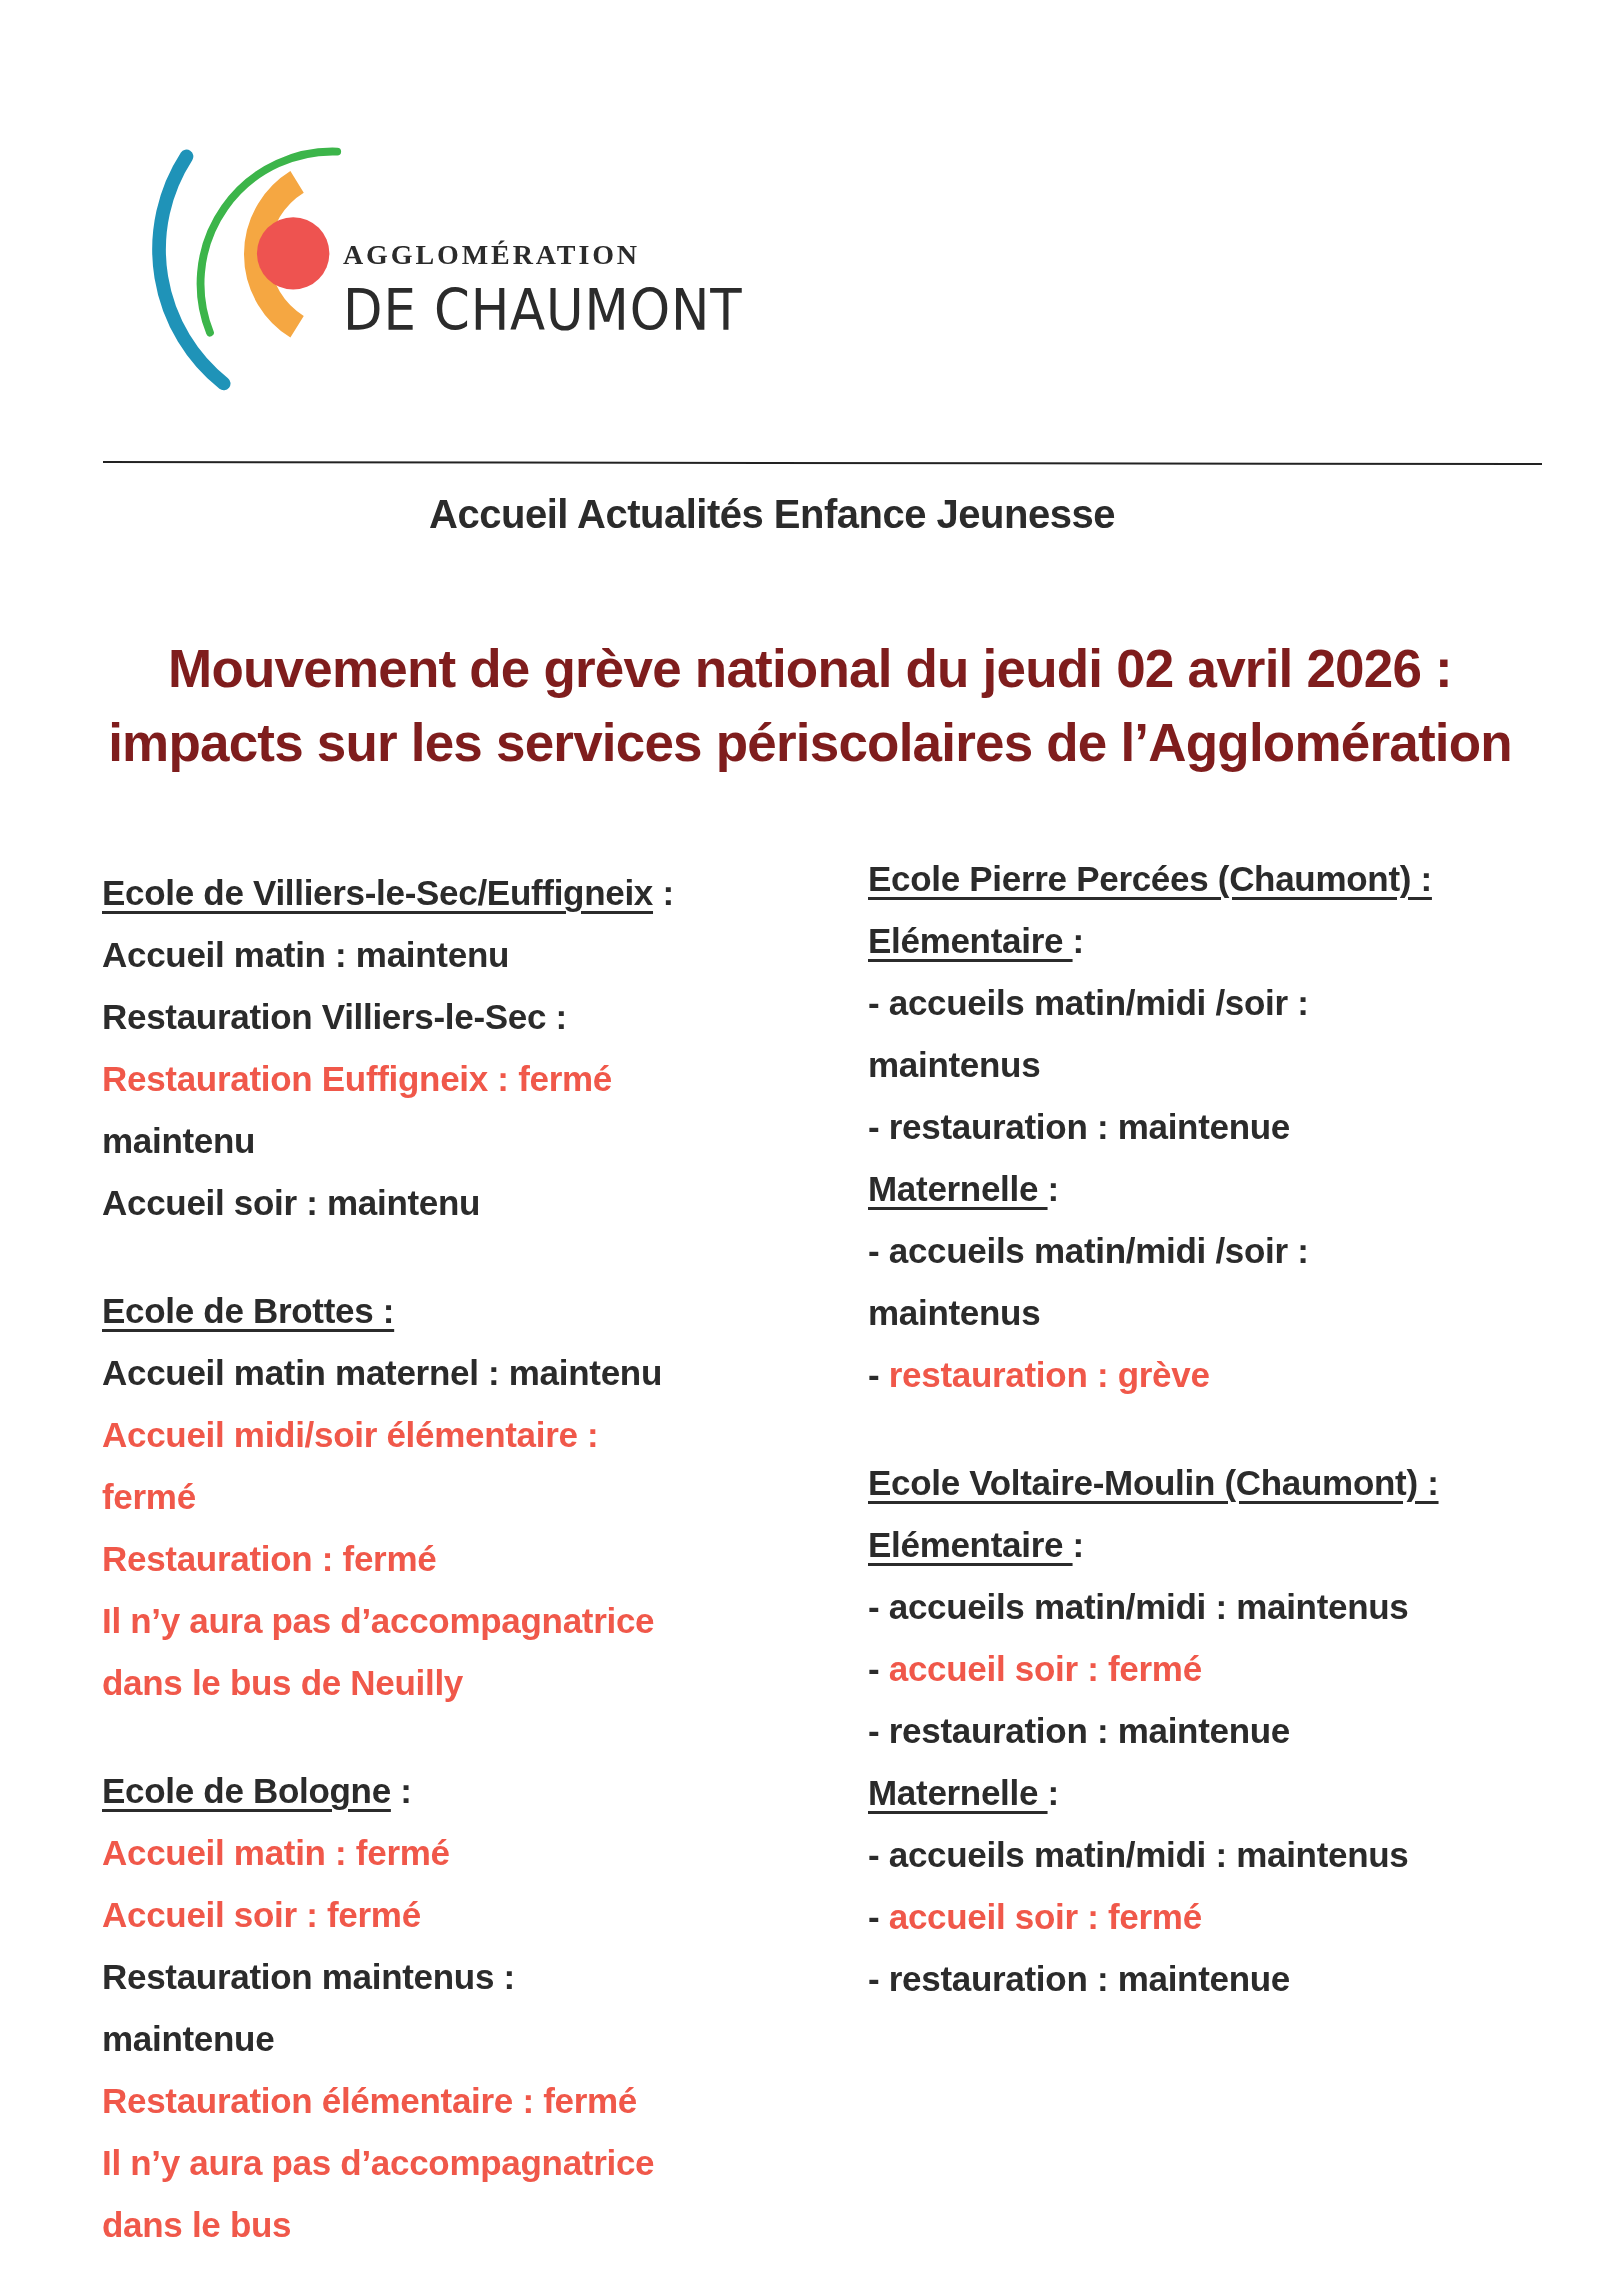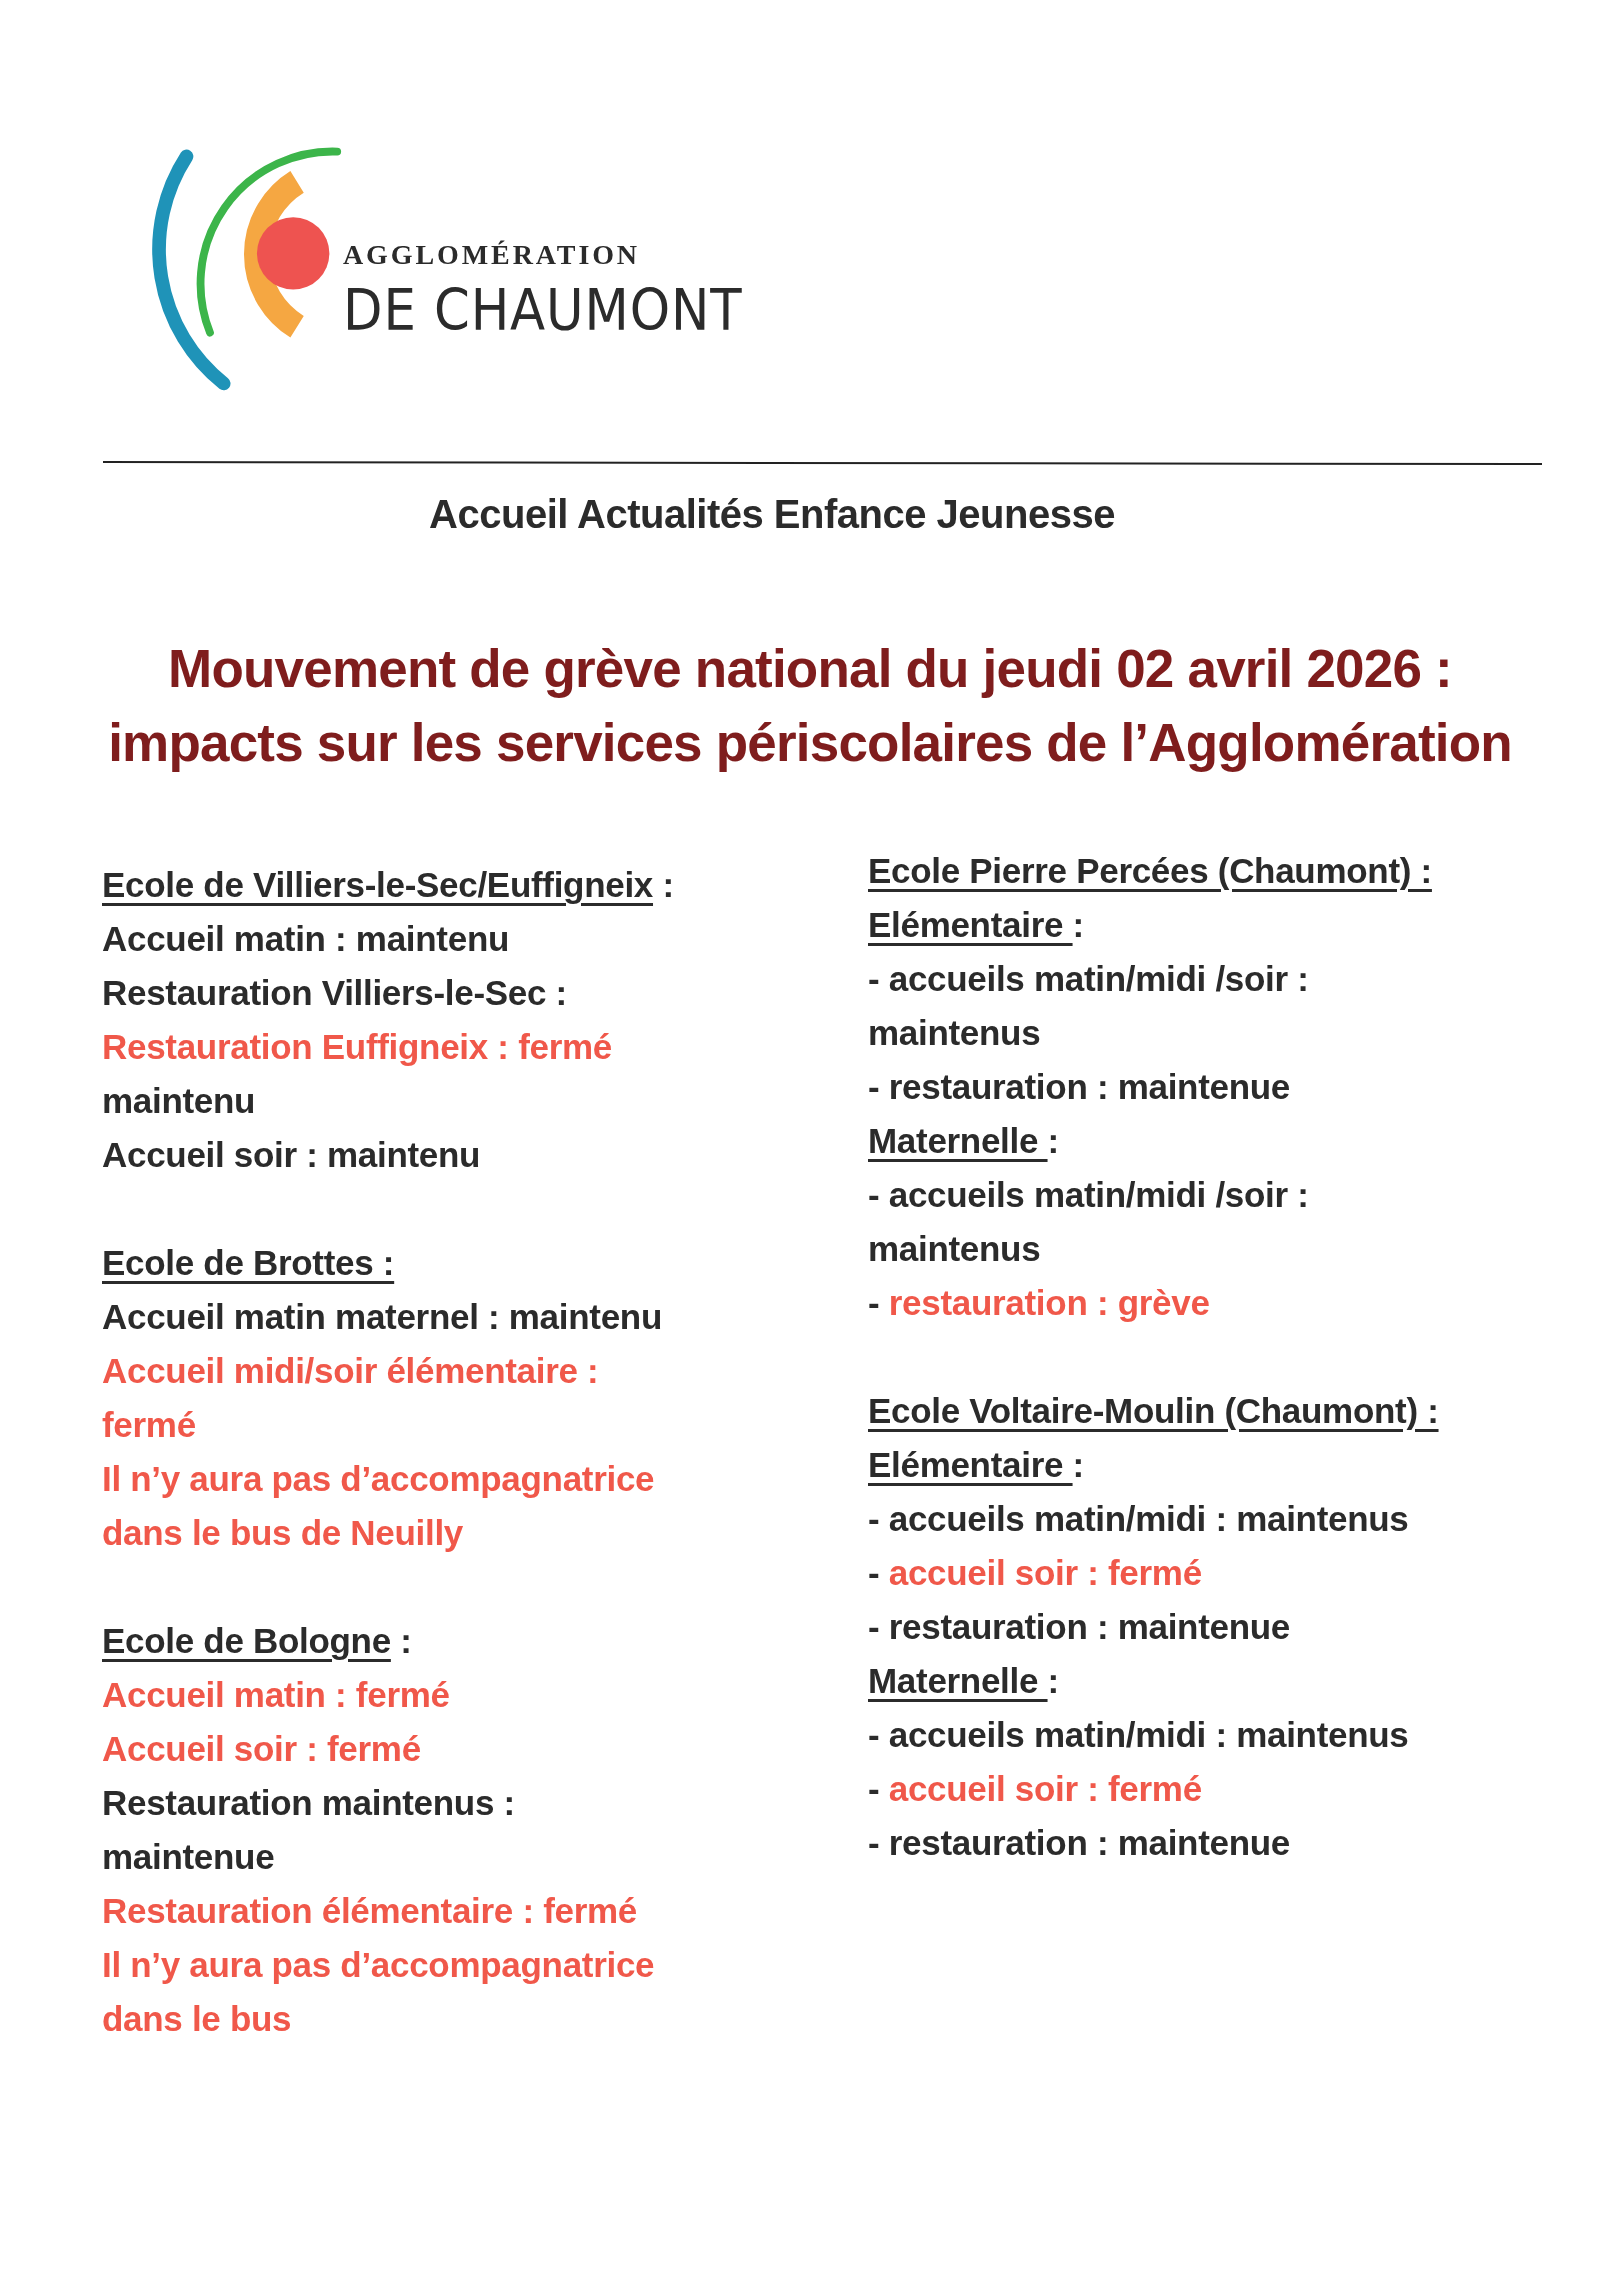--- a/index.html
+++ b/index.html
@@ -11,21 +11,21 @@
   .logo-line2 { font-family: "DejaVu Sans", sans-serif; font-size: 57px; font-weight: normal; letter-spacing: 1px; line-height: 61px; white-space: nowrap; transform: scaleX(0.9); transform-origin: left; }
   .rule { position: absolute; left: 103px; width: 1439px; top: 461px; height: 0; border-top: 2.9px solid #222; transform: rotate(0.08deg); transform-origin: left; }
   .section-label { position: absolute; left: 0; width: 1544px; text-align: center; top: 492px;
                    font-size: 40px; font-weight: bold; color: #2b2b2b; letter-spacing: -0.5px; }
   .title { position: absolute; left: 0; width: 1620px; text-align: center; top: 632px;
            font-size: 53px; font-weight: bold; line-height: 74px; color: #7f1d1d; letter-spacing: -0.8px; }
   .col { position: absolute; font-size: 35px; font-weight: bold; line-height: 54px; letter-spacing: -0.3px; }
   .col-left { left: 102px; width: 706px; }
   .col-right { left: 868px; width: 706px; }
   .block { margin-bottom: 54px; }
-  .line { white-space: nowrap; display: block; }
+  .line { white-space: nowrap; display: block; margin-top: 8px; }
   .heading u { text-decoration: underline; text-decoration-thickness: 2.9px; text-underline-offset: 5.9px; }
   .red { color: #f0584a; }
   .dark { color: #2b2b2b; }
 </style>
 </head>
 <body>
 
 <svg class="logo-svg" viewBox="120 130 280 290">
   <path d="M 190 160 A 175 175 0 0 0 228 392" fill="none" stroke="#1f93b8" stroke-width="14" stroke-linecap="round"></path>
   <path d="M 344 155 A 135 135 0 0 0 214 340" fill="none" stroke="#3cb54a" stroke-width="8" stroke-linecap="round"></path>
@@ -53,20 +53,21 @@
       <div class="line dark">Restauration Villiers-le-Sec :</div>
       <div class="line red">Restauration Euffigneix : fermé</div>
       <div class="line dark">maintenu</div>
       <div class="line dark">Accueil soir : maintenu</div>
     </div>
     <div class="block">
       <div class="line heading dark"><u>Ecole de Brottes :</u></div>
       <div class="line dark">Accueil matin maternel : maintenu</div>
       <div class="line red">Accueil midi/soir élémentaire :</div>
       <div class="line red">fermé</div>
+      <div class="line red">Restauration : fermé</div>
       <div class="line red">Il n’y aura pas d’accompagnatrice</div>
       <div class="line red">dans le bus de Neuilly</div>
     </div>
     <div class="block">
       <div class="line heading dark"><u>Ecole de Bologne</u><span> :</span></div>
       <div class="line red">Accueil matin : fermé</div>
       <div class="line red">Accueil soir : fermé</div>
       <div class="line dark">Restauration maintenus :</div>
       <div class="line dark">maintenue</div>
       <div class="line red">Restauration élémentaire : fermé</div>

